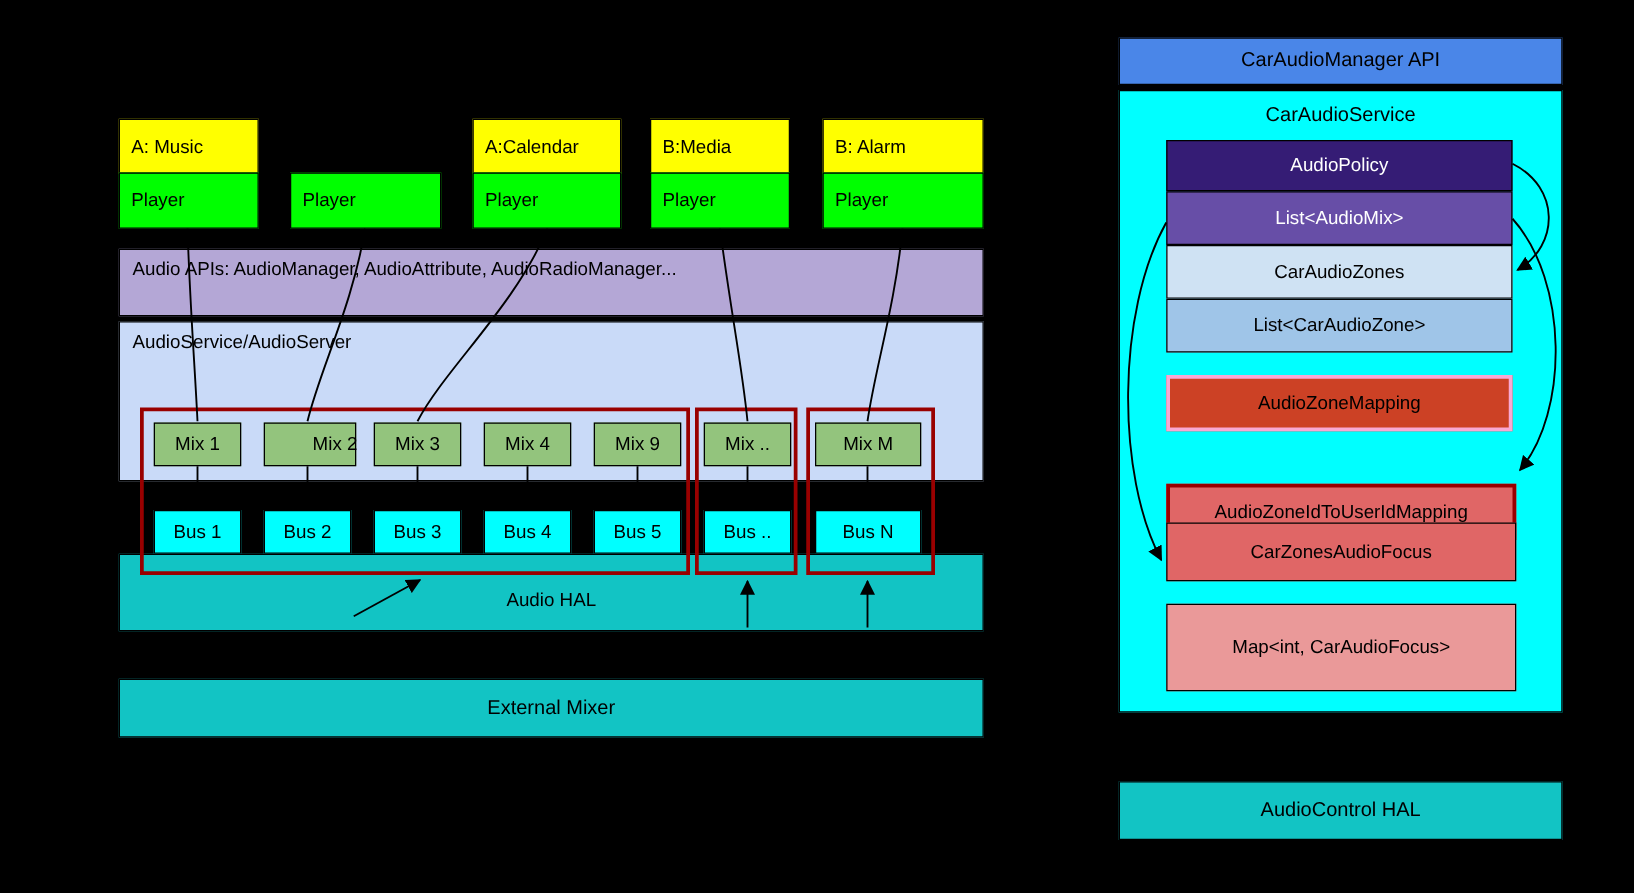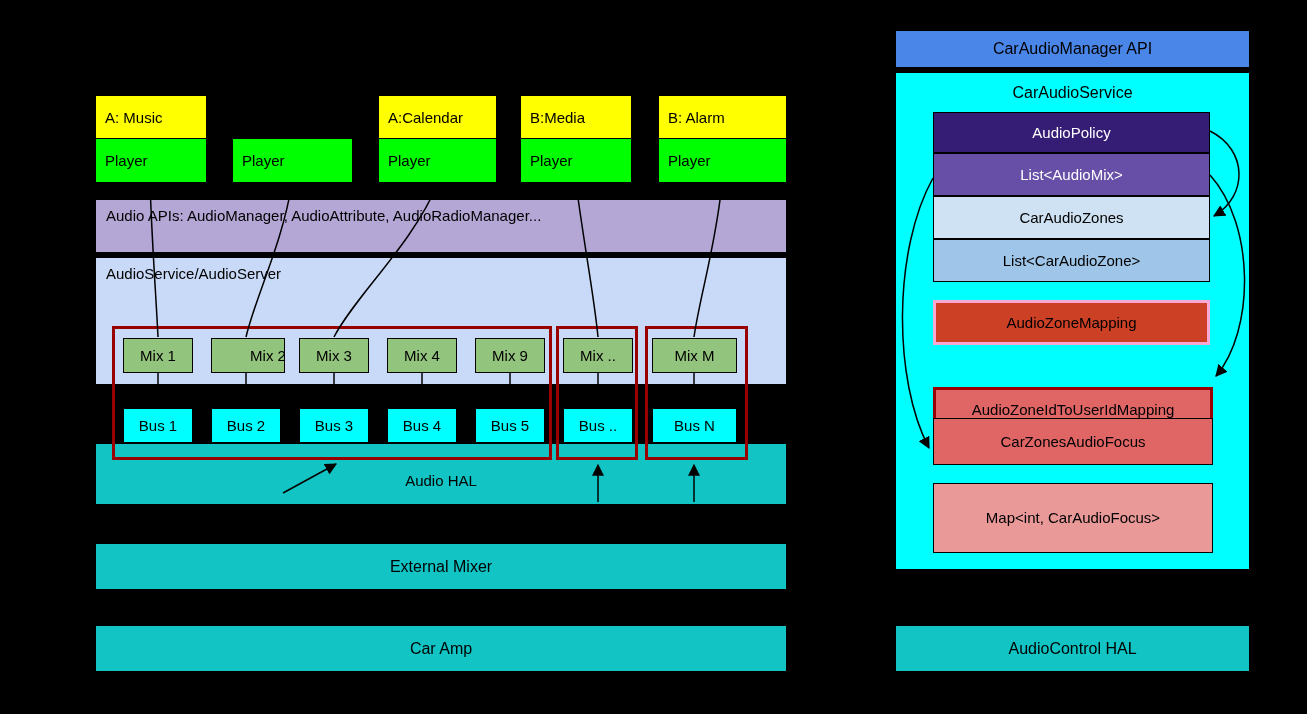--- a/index.html
+++ b/index.html
@@ -76,21 +76,20 @@
   <div class="box bus" style="left:475px; width:70px;">Bus 5</div>
   <div class="box bus" style="left:563px; width:70px;">Bus ..</div>
   <div class="box bus" style="left:652px; width:85px;">Bus N</div>
 
   <div class="group-rect" style="left:112px; top:326px; width:440px; height:134px;"></div>
   <div class="group-rect" style="left:556px; top:326px; width:82px;  height:134px;"></div>
   <div class="group-rect" style="left:645px; top:326px; width:103px; height:134px;"></div>
 
   <div class="box teal" style="left:95px; top:543px; width:692px; height:47px; font-size:16px;">External Mixer</div>
 
-  <div class="box teal" style="left:95px; top:625px; width:692px; height:47px; font-size:16px;">Car Amp</div>
 
   <div class="box" style="left:895px; top:30px; width:355px; height:38px; background:#4a86e8; font-size:16px;">CarAudioManager API</div>
 
   <div class="box tl" style="left:895px; top:72px; width:355px; height:498px; background:#00ffff; justify-content:center; padding:10px 0 0 0;">
     <span style="font-size:16px;">CarAudioService</span>
   </div>
 
   <div class="box whitetext" style="left:933px; top:112px; width:277px; height:41px; background:#351c75;">AudioPolicy</div>
   <div class="box whitetext" style="left:933px; top:153px; width:277px; height:43px; background:#674ea7;">List&lt;AudioMix&gt;</div>
   <div class="box" style="left:933px; top:196px; width:277px; height:43px; background:#cfe2f3;">CarAudioZones</div>

